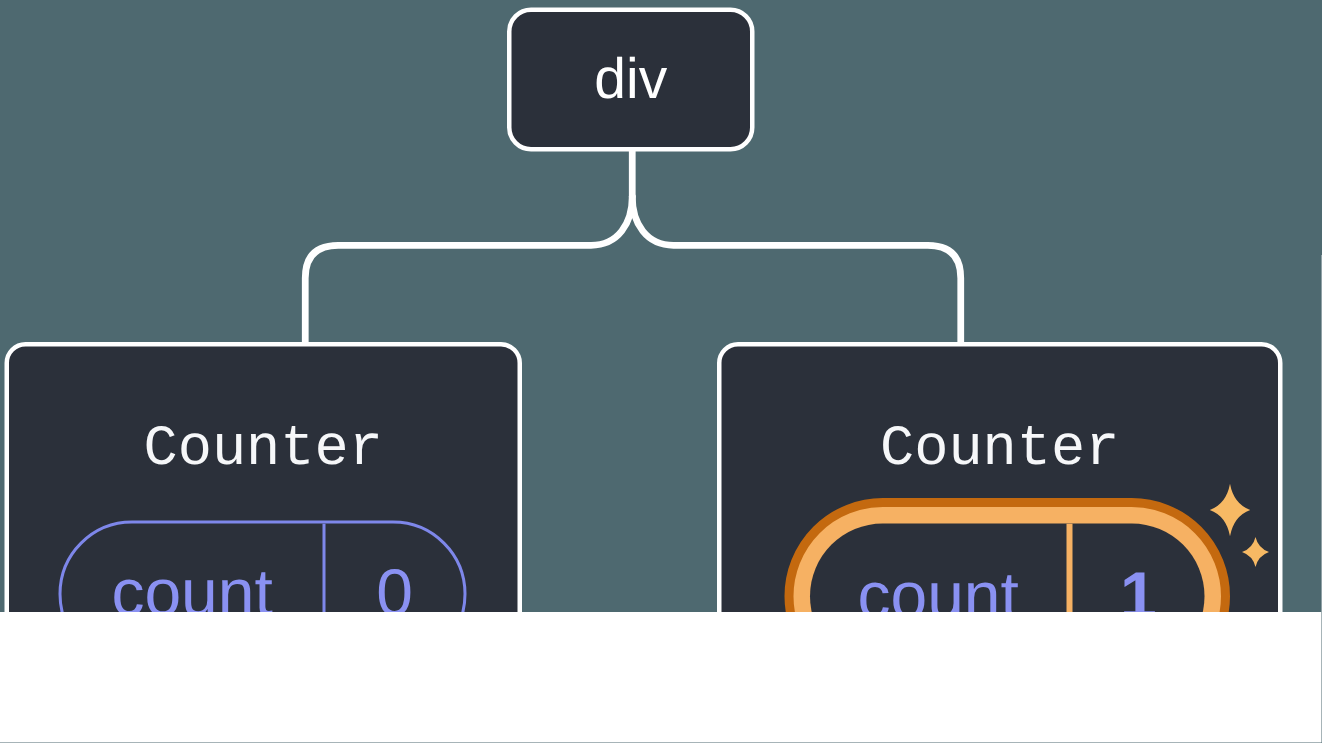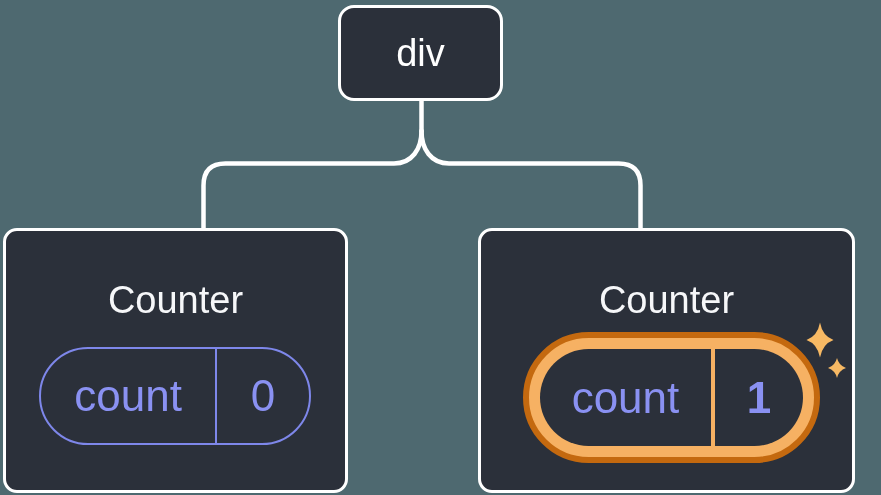--- a/index.html
+++ b/index.html
@@ -1,19 +1,19 @@
 <!DOCTYPE html>
 <html><head>
 <meta charset="utf-8">
 <style>
   html, body { margin: 0; padding: 0; }
   .stage {
     position: relative;
     width: 881px;
-    height: 495px;
+    height: 408px;
     background: #4E6970;
     overflow: hidden;
     font-family: "Liberation Sans", sans-serif;
   }
   .connector {
     position: absolute;
     left: 0; top: 0;
     width: 881px; height: 495px;
   }
   .card {
@@ -30,20 +30,21 @@
     color: #FFFFFF; font-size: 38px;
   }
   .box-left  { left: 3px;   top: 228px; width: 345px; height: 265px; border-radius: 14px; }
   .box-right { left: 478px; top: 228px; width: 377px; height: 265px; border-radius: 14px; }
   .box-title {
     margin-top: 50px;
     text-align: center;
     color: #F6F7F9;
     font-size: 38px;
     line-height: 1;
+    font-family: Liberation Mono, monospace;
   }
   
   .pill {
     position: absolute;
     left: 33px; top: 116px;
     width: 272px; height: 98px;
     border: 2px solid #7E87EA;
     border-radius: 999px;
     box-sizing: border-box;
     display: flex;

